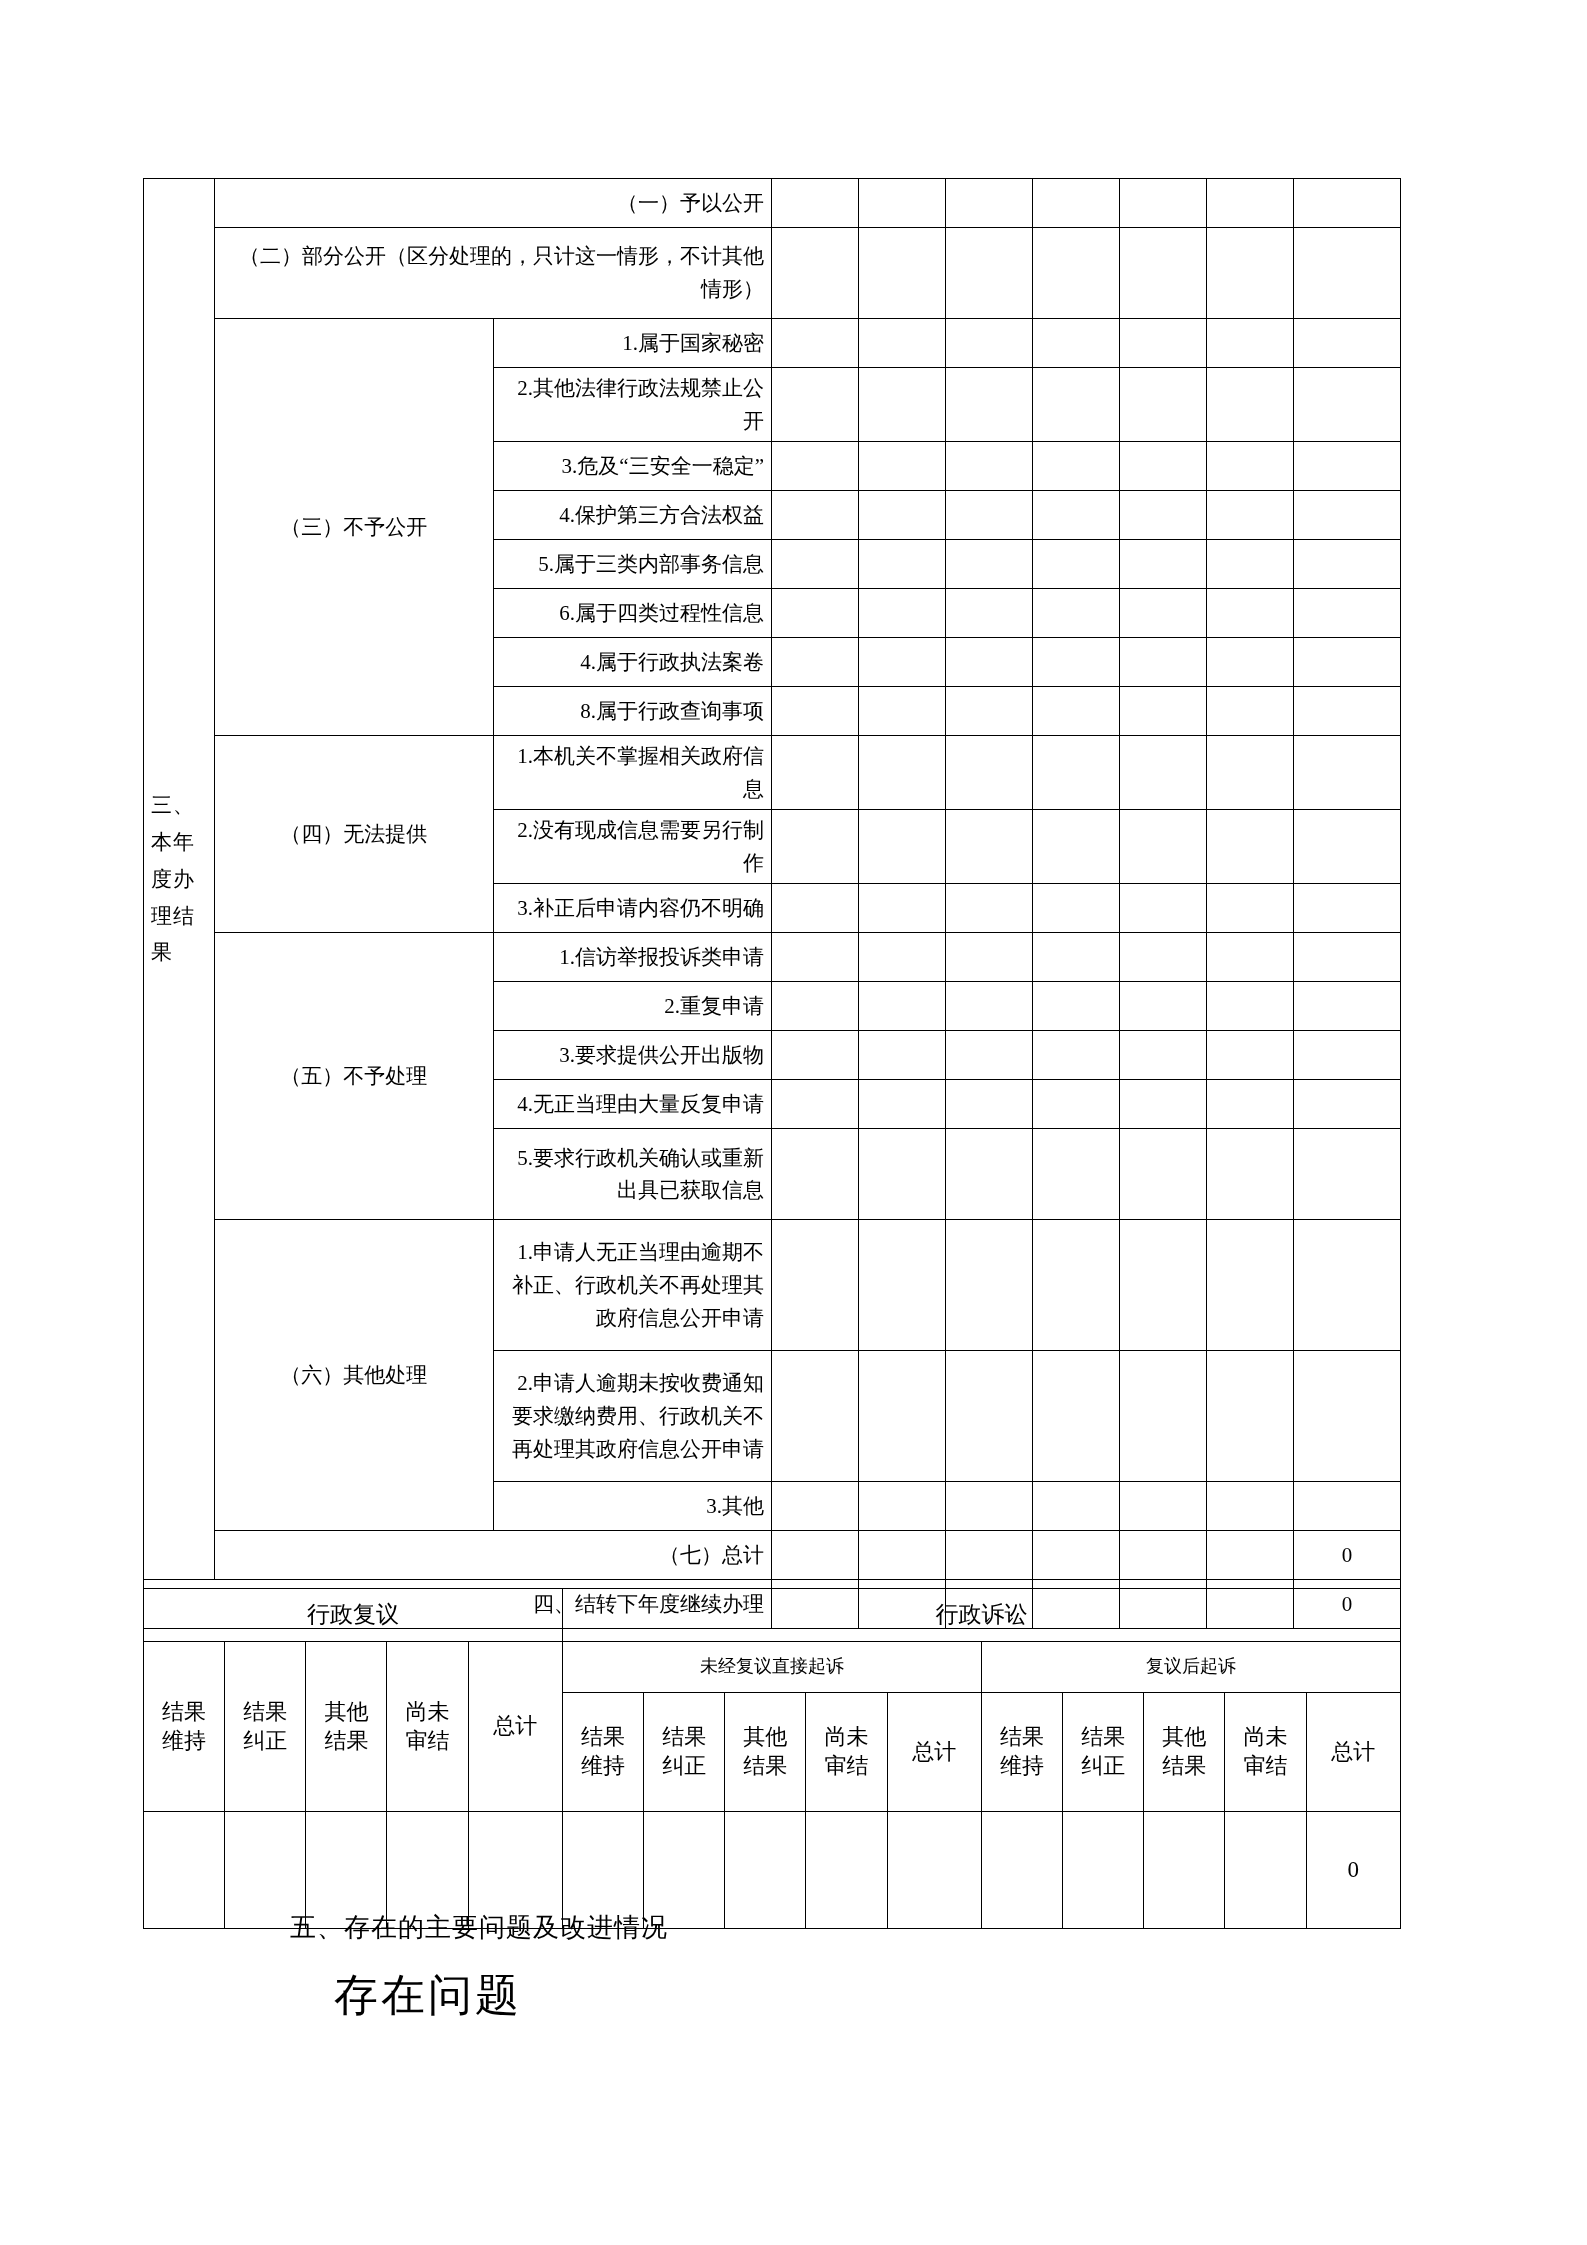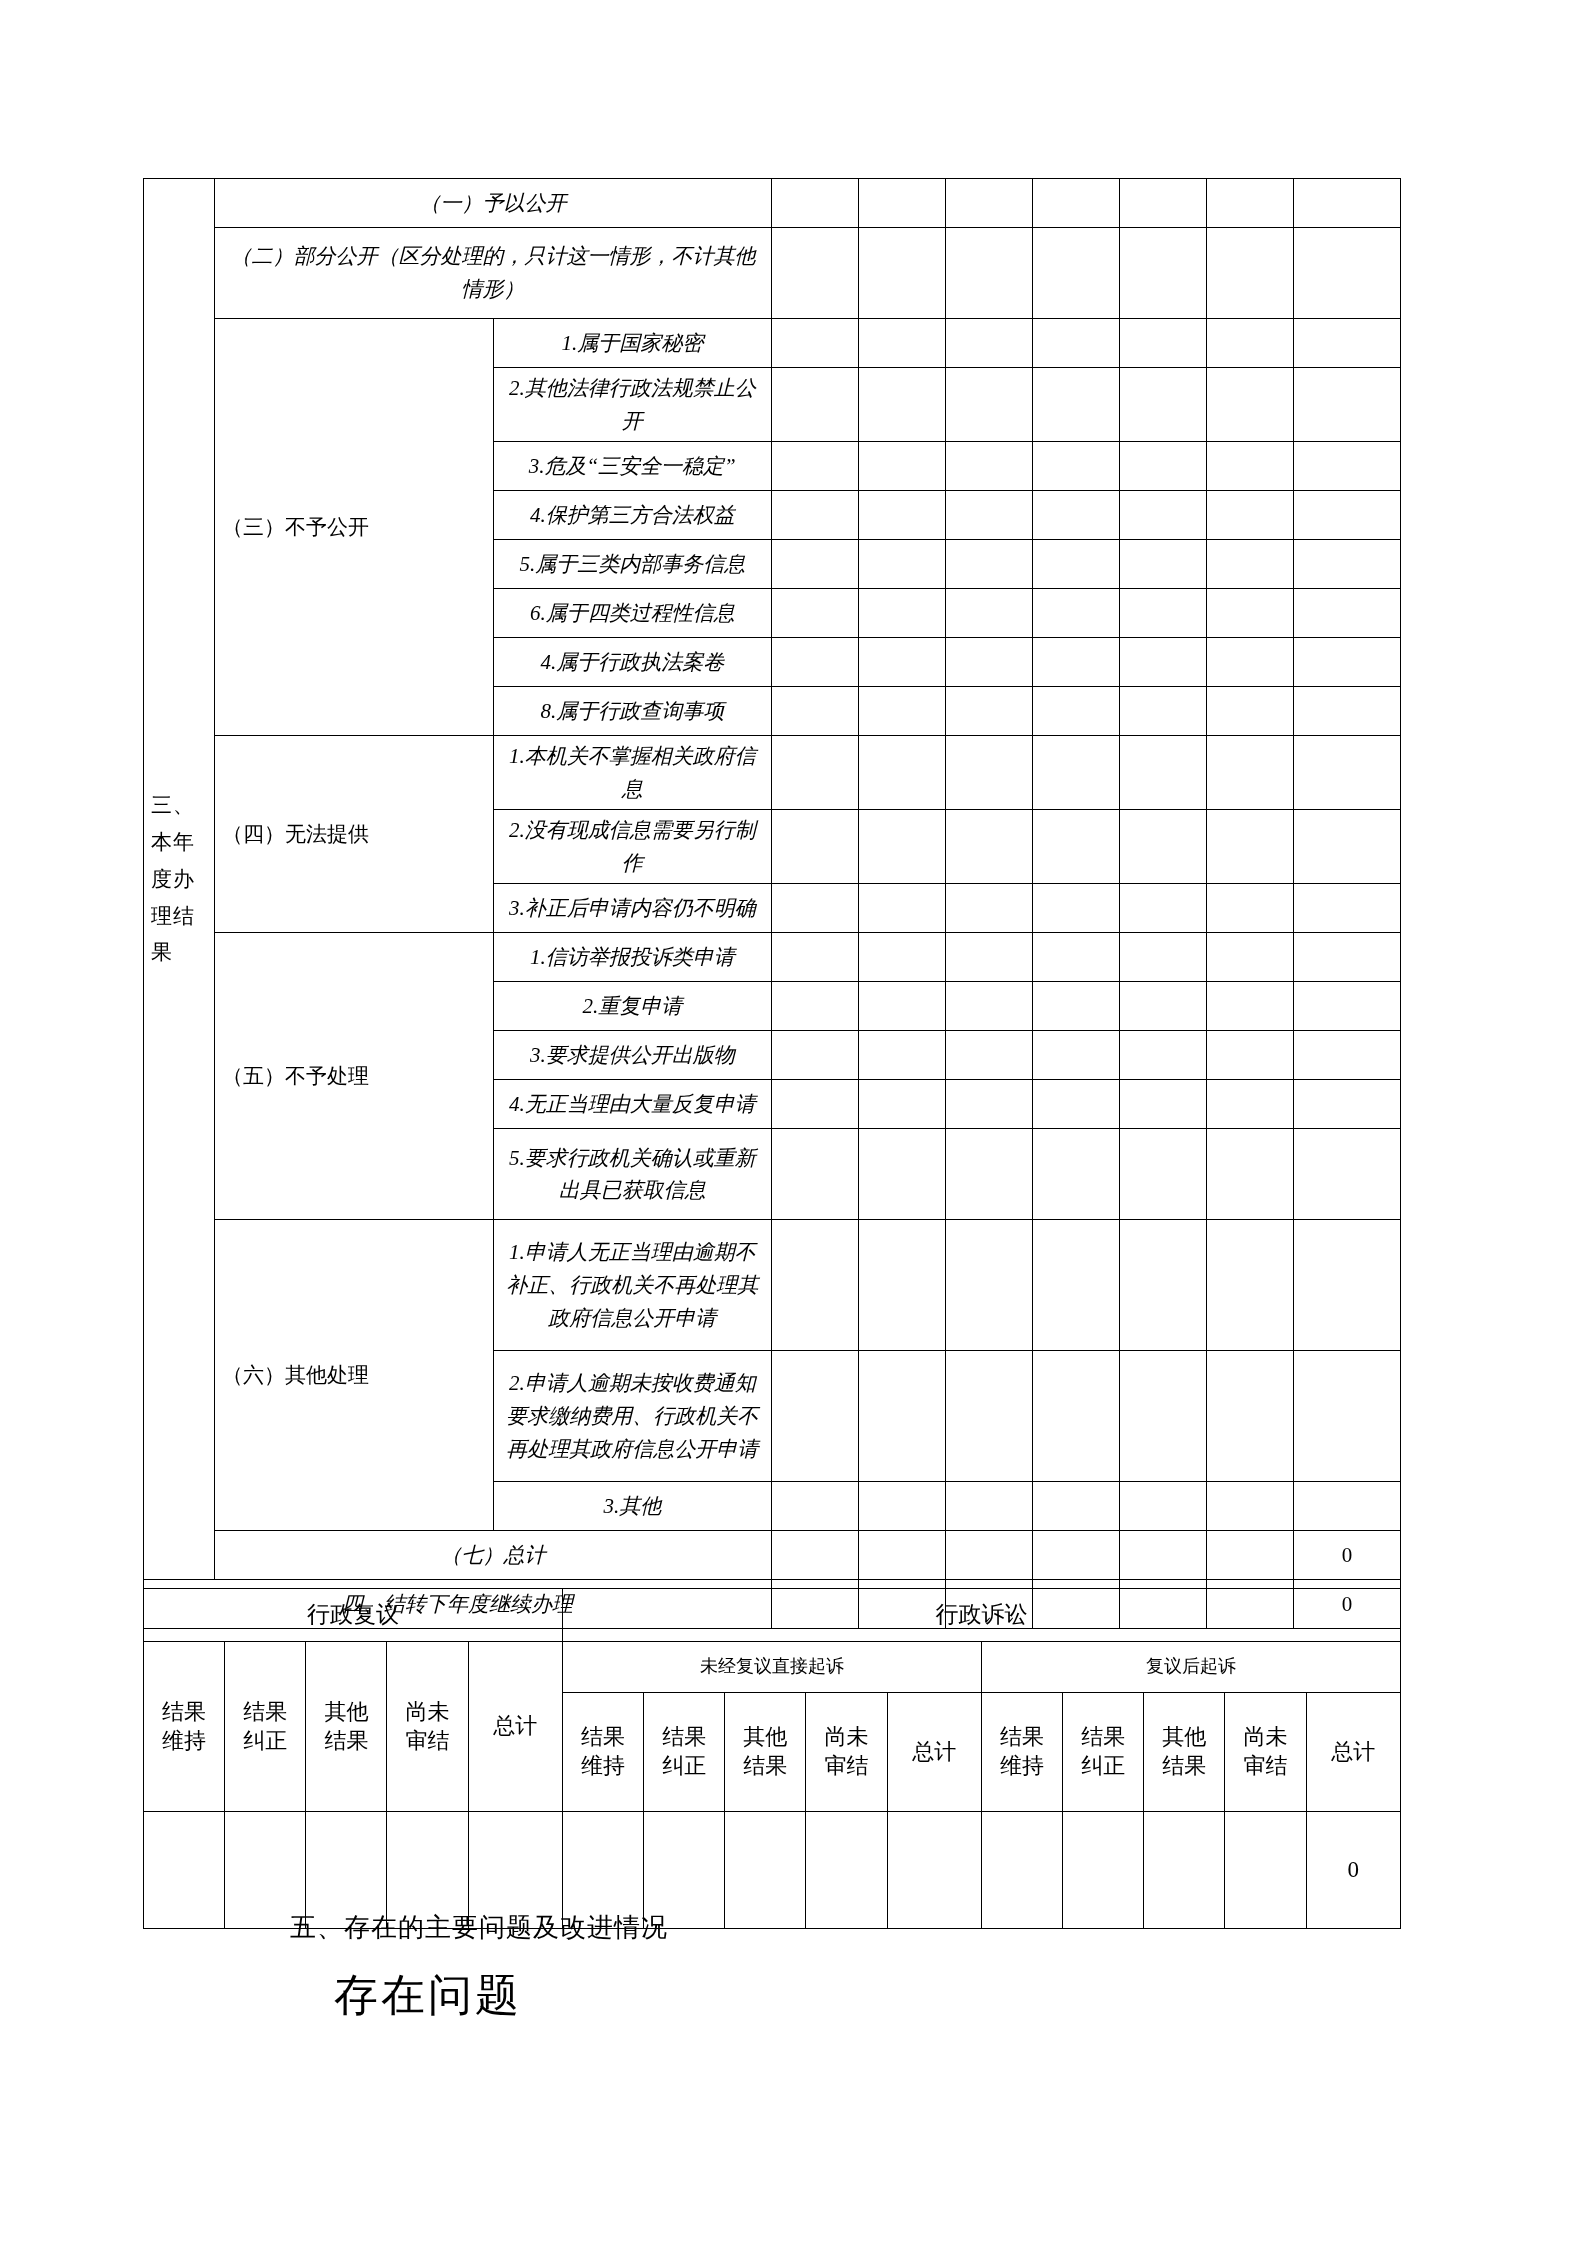--- a/index.html
+++ b/index.html
@@ -38,28 +38,28 @@
     font-size:21px;
   }
   td.vert{
     text-align:left;
     width:56px;
     padding:4px 10px;
     letter-spacing:1px;
     line-height:1.75;
   }
   td.sub{
+    text-align:center;
     width:104px;
     padding:4px 8px;
     line-height:1.75;
   }
   td.item{
-    text-align:center;
+    text-align:right;
     padding-left:10px;
-    font-style:italic;
   }
   td.num{
     width:72px;
     text-align:center;
     padding:4px 2px;
     font-size:22px;
   }
   td.num.total{width:92px;}
 
   

